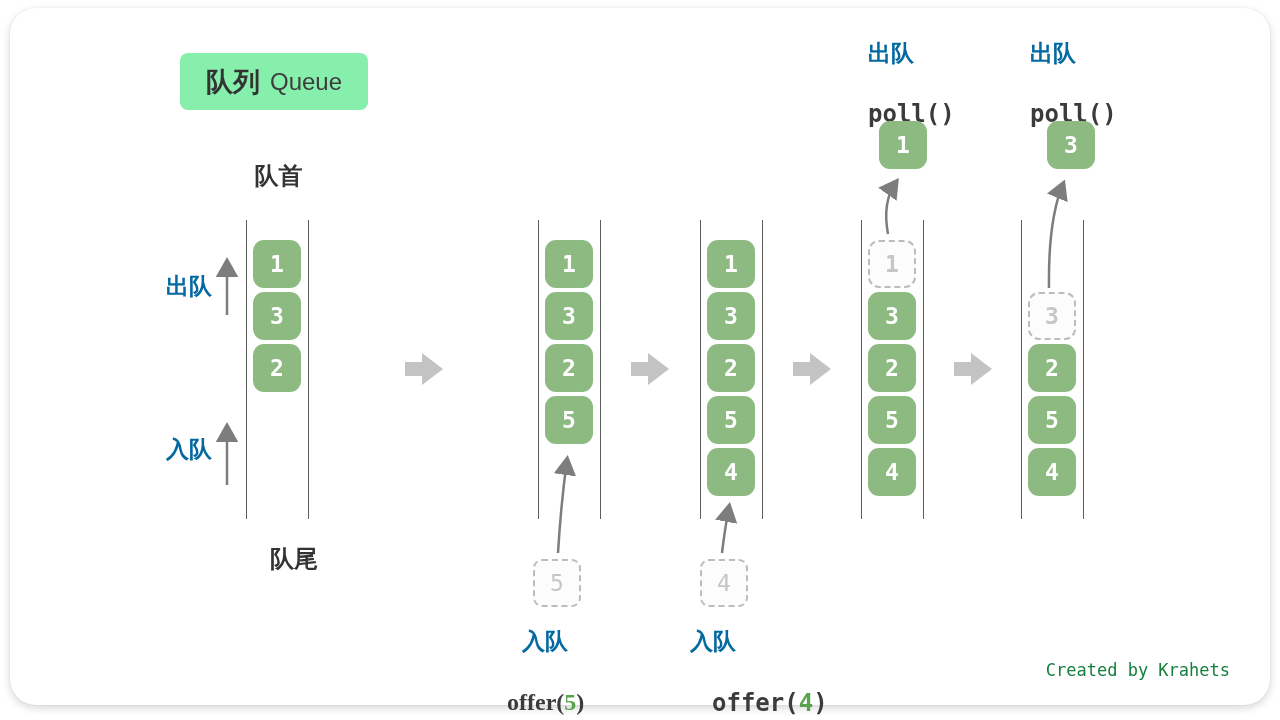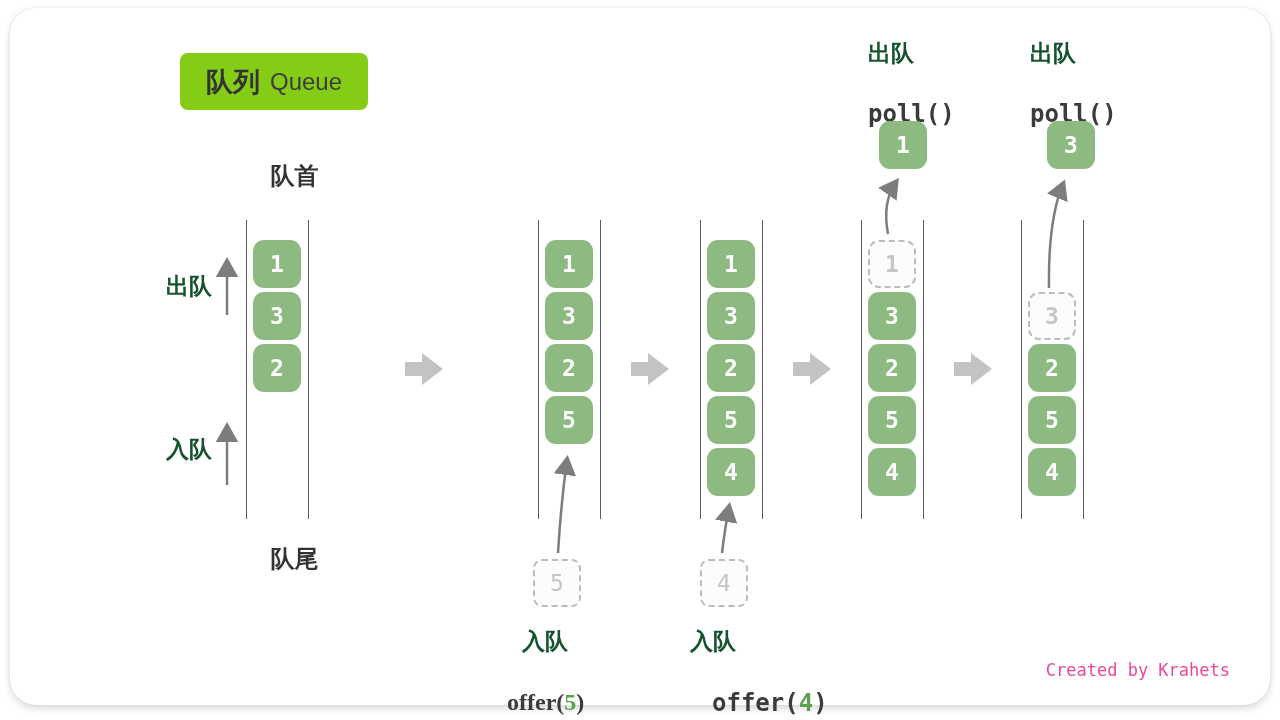--- a/index.html
+++ b/index.html
@@ -3,21 +3,21 @@
 <meta charset="utf-8">
 <style>
   * { margin:0; padding:0; box-sizing:border-box; }
   html,body { width:1280px; height:720px; background:#ffffff; overflow:hidden;
               font-family:"Liberation Sans", sans-serif; }
   .card { position:absolute; left:10px; top:8px; width:1260px; height:697px;
           background:#ffffff; border-radius:26px;
           box-shadow:0 3px 9px rgba(0,0,0,0.16), 0 0 2px rgba(0,0,0,0.08); }
 
   .title-box { position:absolute; left:170px; top:45px; height:57px;
-               background:#84cc16; border-radius:8px; display:flex; align-items:center;
+               background:#86efac; border-radius:8px; display:flex; align-items:center;
                padding:0 26px; gap:10px; }
   .title-zh { font-size:27px; font-weight:700; color:#333; }
   .title-en { font-family:Liberation Sans, sans-serif; font-size:24px; color:#3d3d3d; }
 
   .cjk-label { position:absolute; font-weight:700; color:#333; font-size:24px; }
 
   .qcol { position:absolute; top:212px; width:63px; height:299px;
           border-left:1.5px solid #5d5d5d; border-right:1.5px solid #5d5d5d; }
   .qbox { position:absolute; left:6px; width:48px; height:48px; border-radius:11px;
           background:#8dba81; color:#ffffff; display:flex; align-items:center;
@@ -31,40 +31,40 @@
           font-family:"DejaVu Sans Mono", monospace; font-size:23px; font-weight:700; }
   .pending-box { position:absolute; width:48px; height:48px; border-radius:9px;
           background:#fcfcfc; border:2px dashed #bcbcbc; color:#c6c6c6;
           display:flex; align-items:center; justify-content:center;
           font-family:"DejaVu Sans Mono", monospace; font-size:23px; }
 
   .code { font-family:"DejaVu Sans Mono", monospace; color:#3b3b3b; position:absolute;
           font-size:24px; font-weight:700;margin-top:26px; }
   .code .arg { color:#5ba24e; }
 
-  .op-label { position:absolute; font-weight:700; color:#14532d; font-size:23px; }
+  .op-label { position:absolute; font-weight:700; color:#0369a1; font-size:23px; }
 
   .watermark { position:absolute; right:40px; bottom:25px;
-          font-family:"DejaVu Sans Mono", monospace; font-size:17px; color:#ec4899; }
+          font-family:"DejaVu Sans Mono", monospace; font-size:17px; color:#15803d; }
 
   svg.overlay { position:absolute; left:0; top:0; width:1280px; height:720px;
           pointer-events:none; }
 </style>
 </head>
 <body>
 
 <div class="card">
 
   <div class="title-box">
     <span class="title-zh">队列</span>
     <span class="title-en">Queue</span>
   </div>
 
-  <div class="cjk-label" style="left:252px; top:152px; width:65px; text-align:center;">队首</div>
-  <div class="cjk-label" style="left:252px; top:535px; width:65px; text-align:center;">队尾</div>
+  <div class="cjk-label" style="left:236px; top:152px; width:65px; text-align:center;">队首</div>
+  <div class="cjk-label" style="left:243px; top:535px; width:65px; text-align:right;">队尾</div>
 
   <div class="op-label" style="left:140px; top:263px; width:62px; text-align:right;">出队</div>
   <div class="op-label" style="left:140px; top:426px; width:62px; text-align:right;">入队</div>
 
   <div class="qcol" style="left:236px;">
     <div class="qbox slot0">1</div>
     <div class="qbox slot1">3</div>
     <div class="qbox slot2">2</div>
   </div>
 

